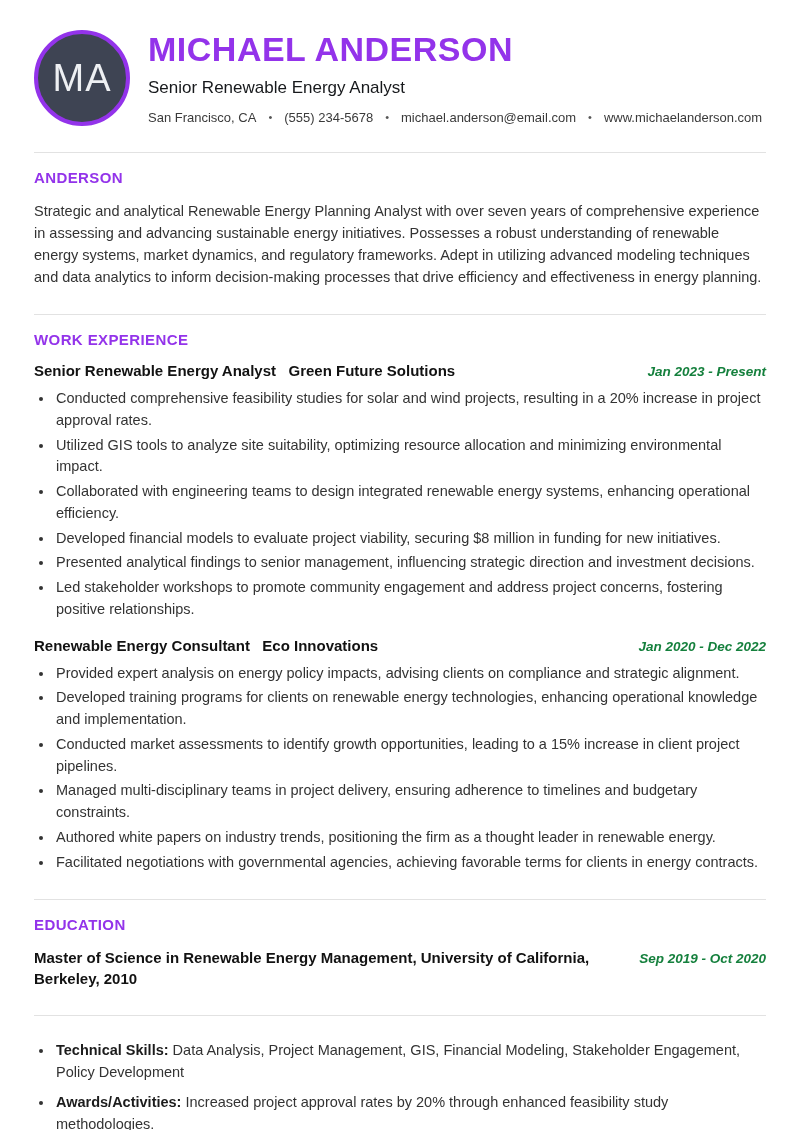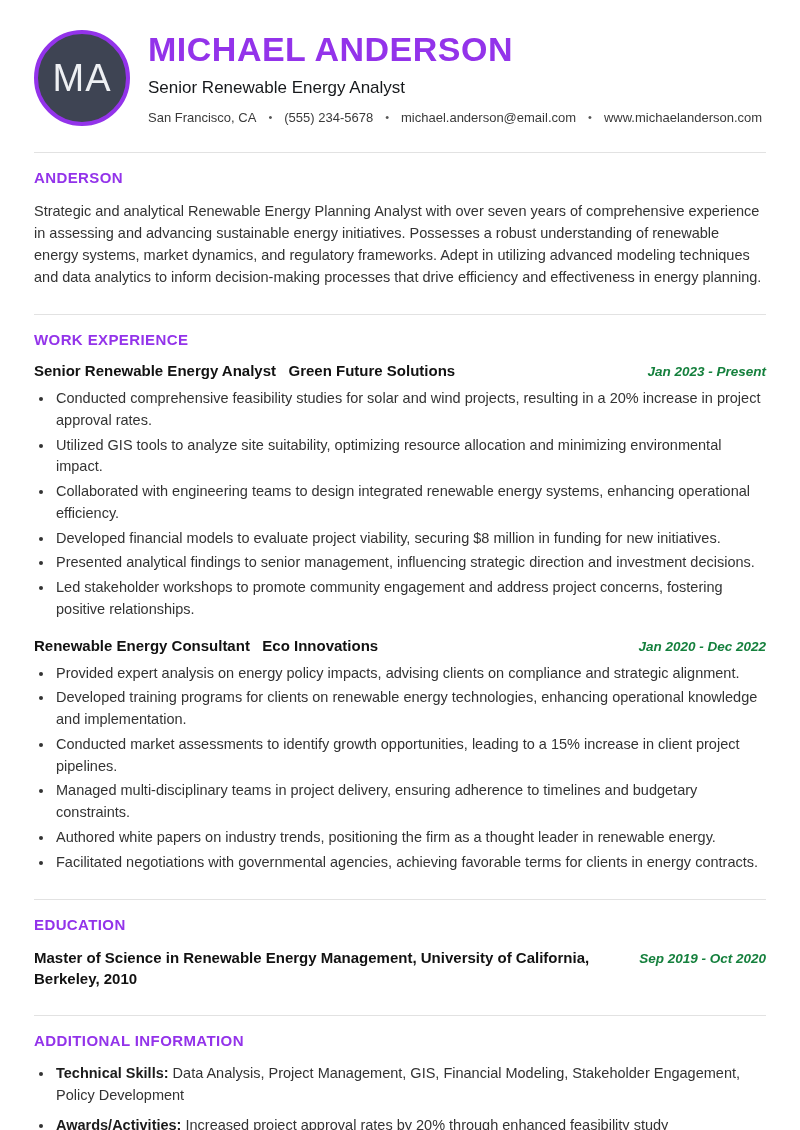--- a/index.html
+++ b/index.html
@@ -211,21 +211,20 @@
 
   <section class="section">
     <h2 class="section-heading">EDUCATION</h2>
     <div class="edu-row">
       <span class="edu-degree">Master of Science in Renewable Energy Management, University of California, Berkeley, 2010</span>
       <span class="edu-dates">Sep 2019 - Oct 2020</span>
     </div>
   </section>
 
   <section class="section">
-    <h2 class="section-heading">ADDITIONAL INFORMATION</h2>
     <ul class="bullets info-bullets">
       <li>
         <span class="info-label">Technical Skills:</span>
         <span class="info-text">Data Analysis, Project Management, GIS, Financial Modeling, Stakeholder Engagement, Policy Development</span>
       </li>
       <li>
         <span class="info-label">Awards/Activities:</span>
         <span class="info-text">Increased project approval rates by 20% through enhanced feasibility study methodologies.</span>
       </li>
 

